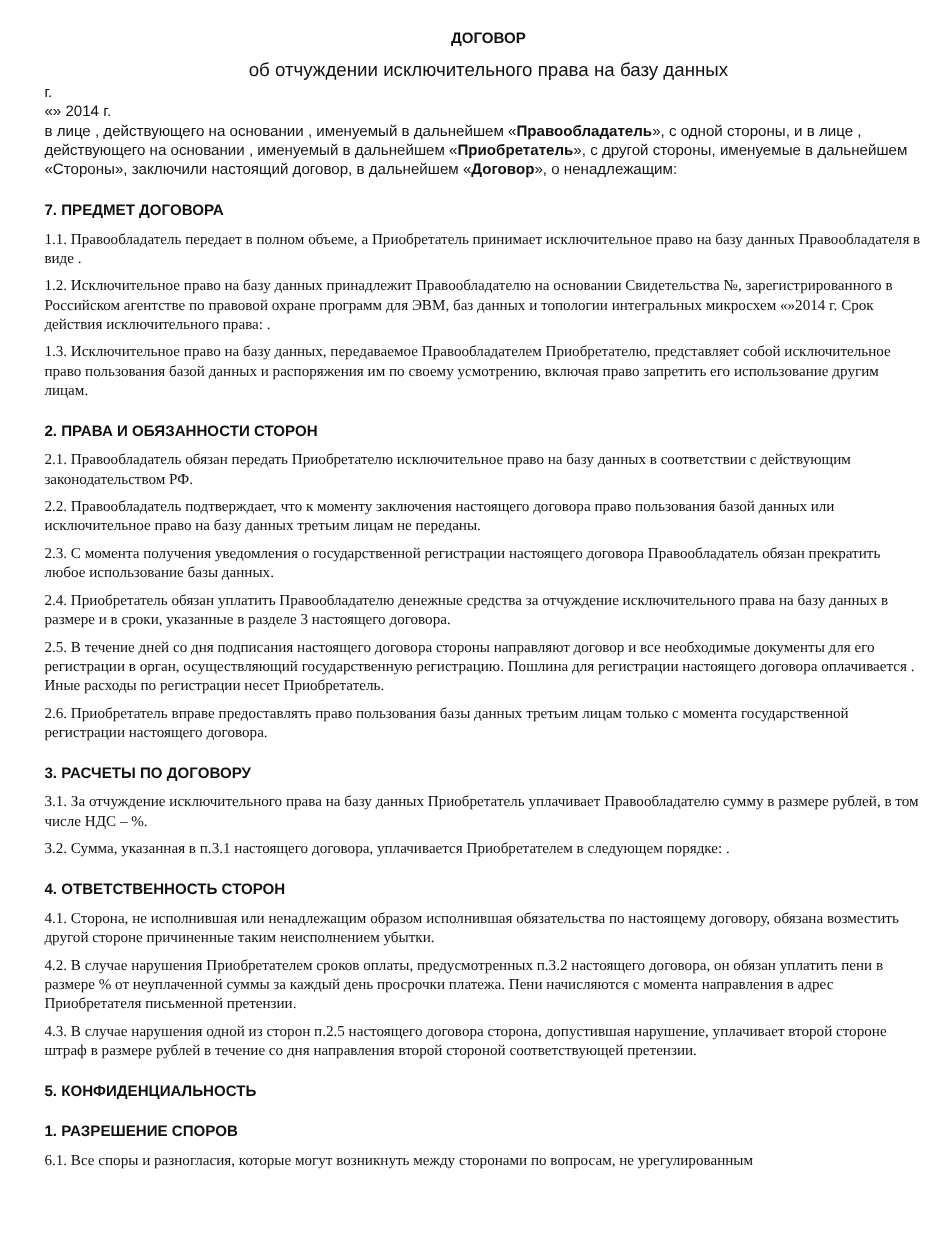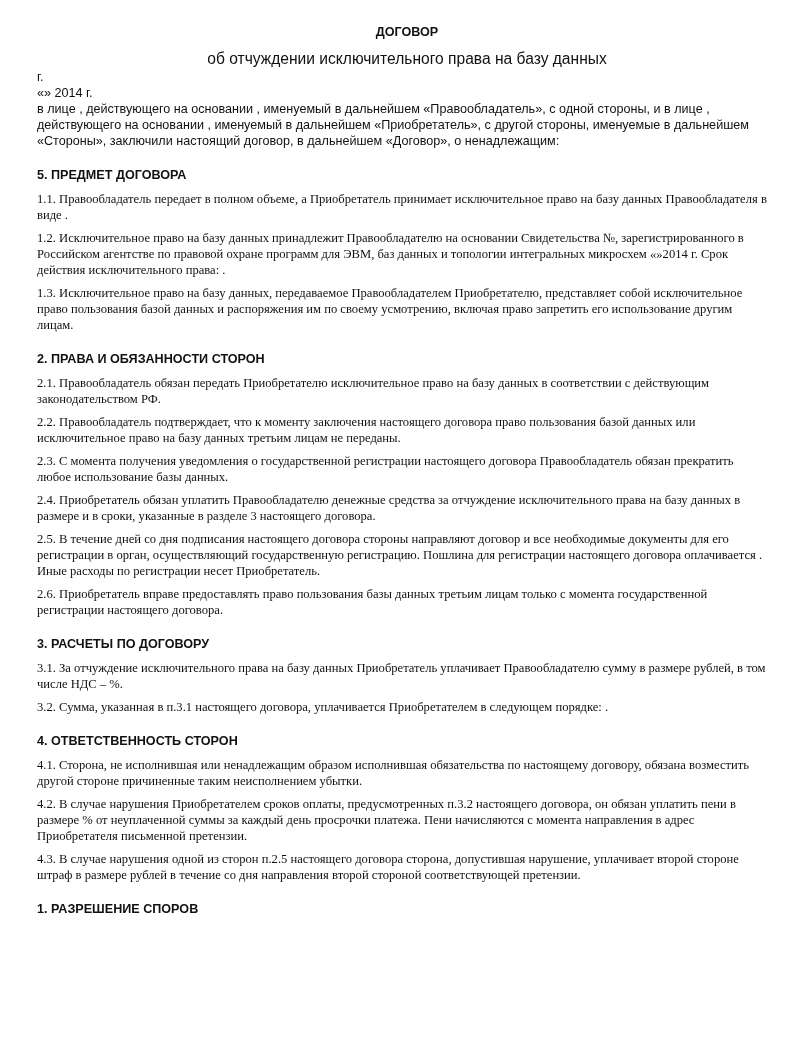--- a/index.html
+++ b/index.html
@@ -50,38 +50,38 @@
     }
     .section-heading {
       font-weight: bold;
       margin: 18px 0 8px 0;
       line-height: 16px;
     }
     .clause {
       margin: 0 0 7px 0;
       font-family: Liberation Serif, serif;
     }
-    b { font-weight: normal; }
+    b { font-weight: bold; }
   </style>
 </head>
 <body>
 
 <div class="page">
   <div class="doc-title">ДОГОВОР</div>
   <div class="doc-subtitle">об отчуждении исключительного права на базу данных</div>
 
   <div class="preamble">
     <span class="line">г.</span>
     <span class="line">«» 2014 г.</span>
     <p id="parties"><span>в лице , действующего на основании , именуемый в дальнейшем «</span><b>Правообладатель</b><span>», с одной стороны, и в лице , действующего на основании , именуемый в дальнейшем «</span><b>Приобретатель</b><span>», с другой стороны, именуемые в дальнейшем «Стороны», заключили настоящий договор, в дальнейшем «</span><b>Договор</b><span>», о ненадлежащим:</span></p>
   </div>
 
   <div id="sections">
       <div>
-        <div class="section-heading">5. ПРЕДМЕТ ДОГОВОРА</div>
+        <div class="section-heading">7. ПРЕДМЕТ ДОГОВОРА</div>
         <p class="clause">1.1. Правообладатель передает в полном объеме, а Приобретатель принимает исключительное право на базу данных Правообладателя в виде .</p>
         <p class="clause">1.2. Исключительное право на базу данных принадлежит Правообладателю на основании Свидетельства №, зарегистрированного в Российском агентстве по правовой охране программ для ЭВМ, баз данных и топологии интегральных микросхем «»2014 г. Срок действия исключительного права: .</p>
         <p class="clause">1.3. Исключительное право на базу данных, передаваемое Правообладателем Приобретателю, представляет собой исключительное право пользования базой данных и распоряжения им по своему усмотрению, включая право запретить его использование другим лицам.</p>
       </div>
       <div>
         <div class="section-heading">2. ПРАВА И ОБЯЗАННОСТИ СТОРОН</div>
         <p class="clause">2.1. Правообладатель обязан передать Приобретателю исключительное право на базу данных в соответствии с действующим законодательством РФ.</p>
         <p class="clause">2.2. Правообладатель подтверждает, что к моменту заключения настоящего договора право пользования базой данных или исключительное право на базу данных третьим лицам не переданы.</p>
         <p class="clause">2.3. С момента получения уведомления о государственной регистрации настоящего договора Правообладатель обязан прекратить любое использование базы данных.</p>
         <p class="clause">2.4. Приобретатель обязан уплатить Правообладателю денежные средства за отчуждение исключительного права на базу данных в размере и в сроки, указанные в разделе 3 настоящего договора.</p>
@@ -93,18 +93,20 @@
         <p class="clause">3.1. За отчуждение исключительного права на базу данных Приобретатель уплачивает Правообладателю сумму в размере рублей, в том числе НДС – %.</p>
         <p class="clause">3.2. Сумма, указанная в п.3.1 настоящего договора, уплачивается Приобретателем в следующем порядке: .</p>
       </div>
       <div>
         <div class="section-heading">4. ОТВЕТСТВЕННОСТЬ СТОРОН</div>
         <p class="clause">4.1. Сторона, не исполнившая или ненадлежащим образом исполнившая обязательства по настоящему договору, обязана возместить другой стороне причиненные таким неисполнением убытки.</p>
         <p class="clause">4.2. В случае нарушения Приобретателем сроков оплаты, предусмотренных п.3.2 настоящего договора, он обязан уплатить пени в размере % от неуплаченной суммы за каждый день просрочки платежа. Пени начисляются с момента направления в адрес Приобретателя письменной претензии.</p>
         <p class="clause">4.3. В случае нарушения одной из сторон п.2.5 настоящего договора сторона, допустившая нарушение, уплачивает второй стороне штраф в размере рублей в течение со дня направления второй стороной соответствующей претензии.</p>
       </div>
       <div>
+        <div class="section-heading">5. КОНФИДЕНЦИАЛЬНОСТЬ</div>
       </div>
       <div>
         <div class="section-heading">1. РАЗРЕШЕНИЕ СПОРОВ</div>
+        <p class="clause">6.1. Все споры и разногласия, которые могут возникнуть между сторонами по вопросам, не урегулированным</p>
       </div>
     </div>
 </div>
 
 </body></html>

